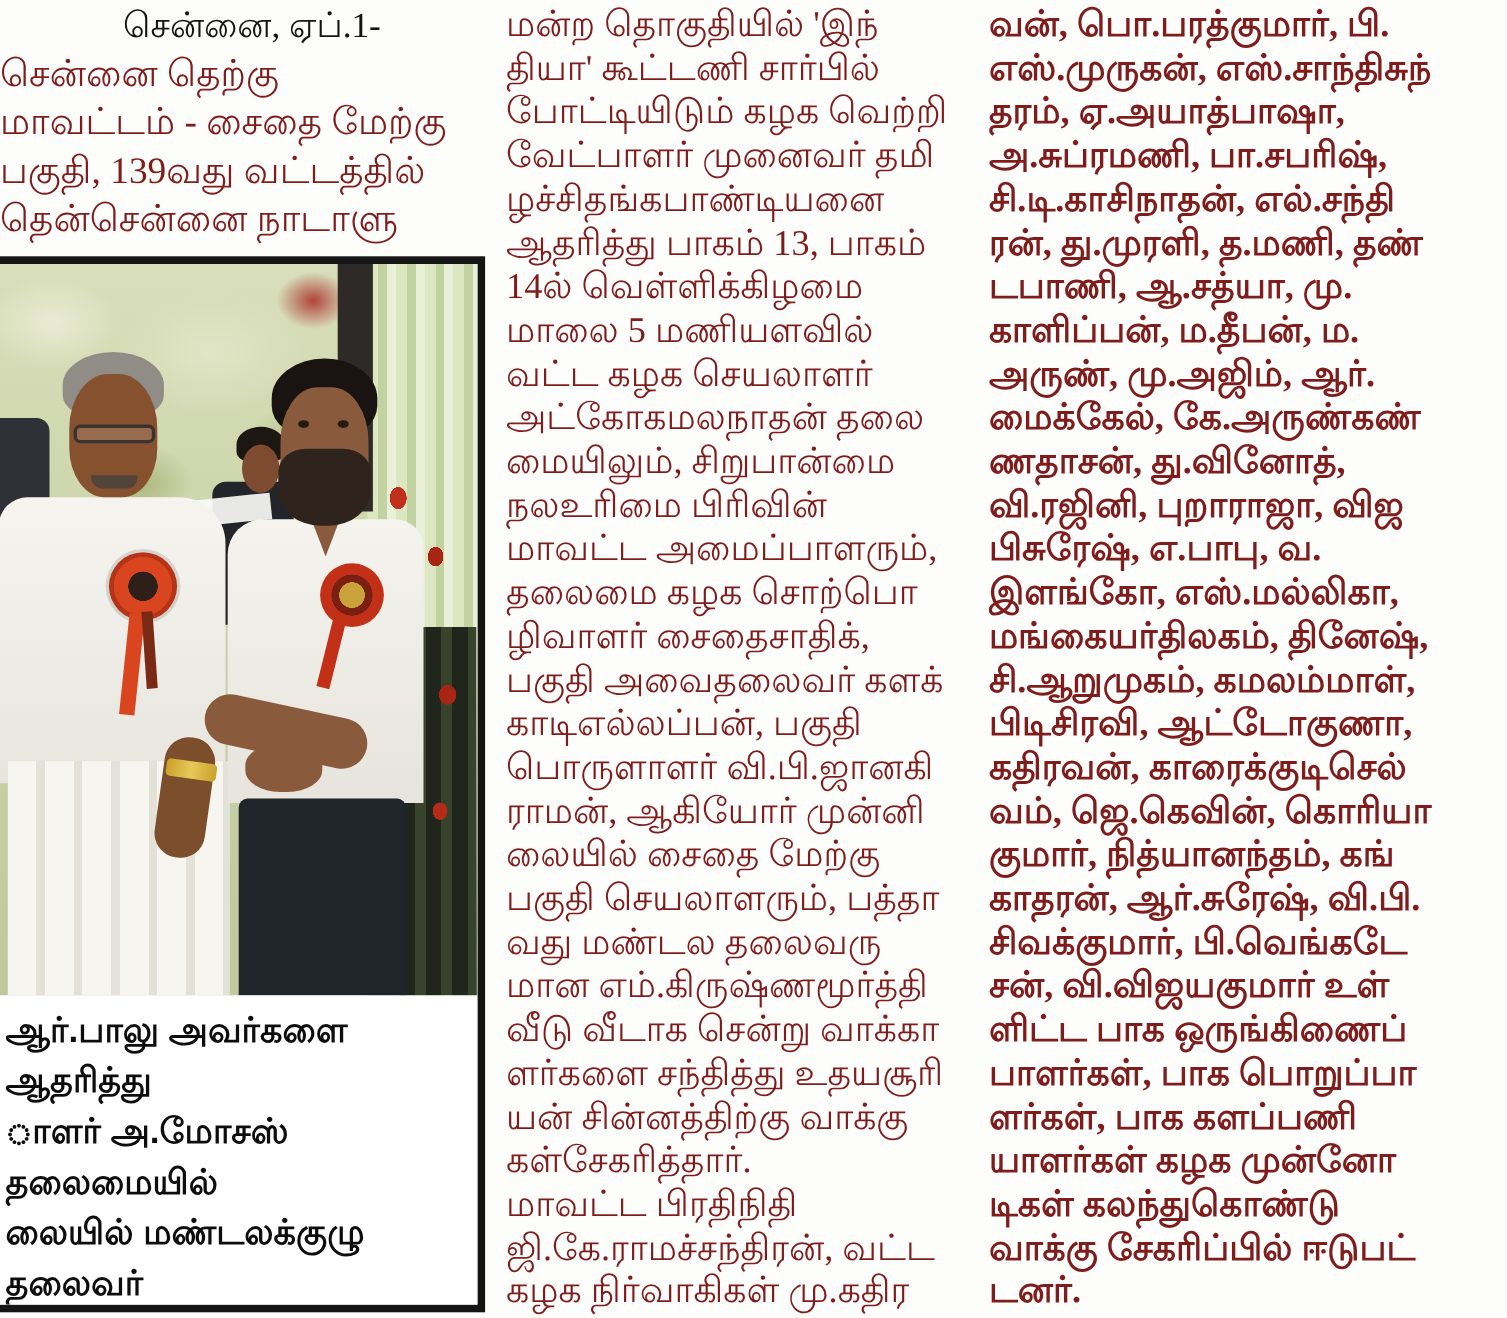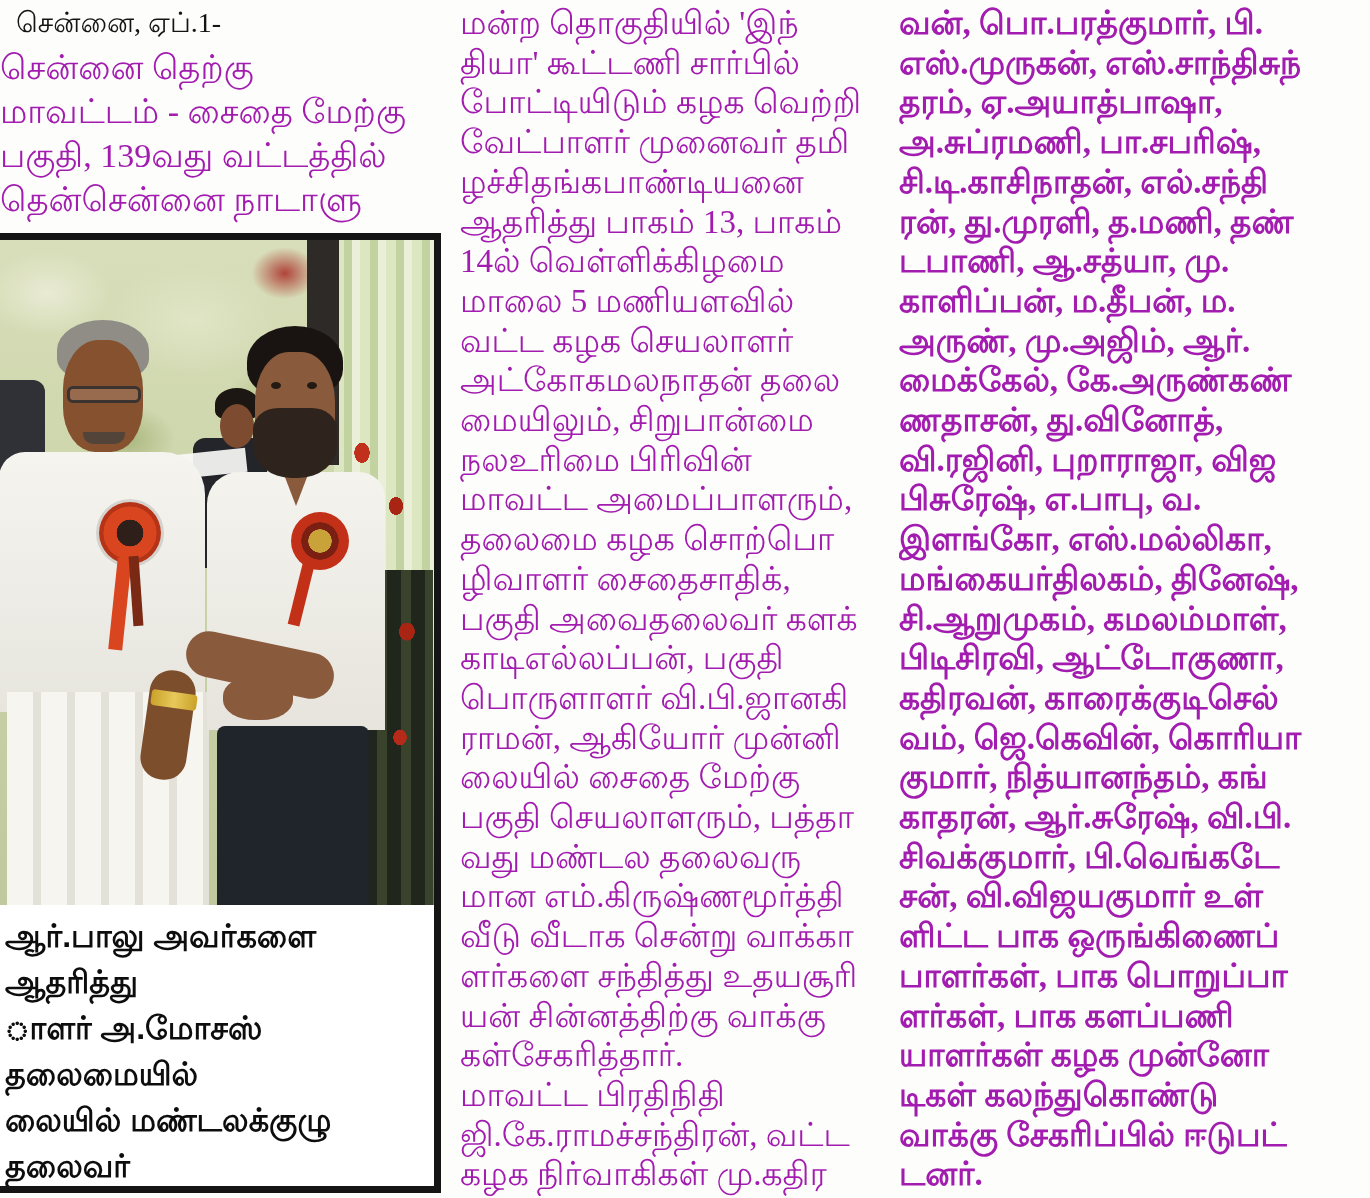--- a/index.html
+++ b/index.html
@@ -12,27 +12,27 @@
     position:relative;
   }
   .canvas{position:absolute;inset:0;}
 
   
   .col{position:absolute;overflow:hidden;}
   .body-text{
     white-space:pre-line;
     font-size:33px;
     line-height:39.7px;
-    color:#a21caf;
+    color:#7f1d1d;
     word-break:break-word;
   }
   .col-left-top{left:0;top:6;width:448px;height:226px;}
   .col-left-top .dateline{
-    text-align:left;
-    font-size:28px;
+    text-align:center;
+    font-size:32px;
     line-height:46px;
     padding-right:6px;
     padding-left:16px;
   }
   .col-left-top .body-text{font-size:34px;line-height:44px;font-family:Liberation Serif, serif;}
 
   .col-mid{left:460px;top:4px;width:468px;height:1192px;}
   .col-right{left:899px;top:4px;width:440px;height:1192px;font-weight:bold;}
 
   

